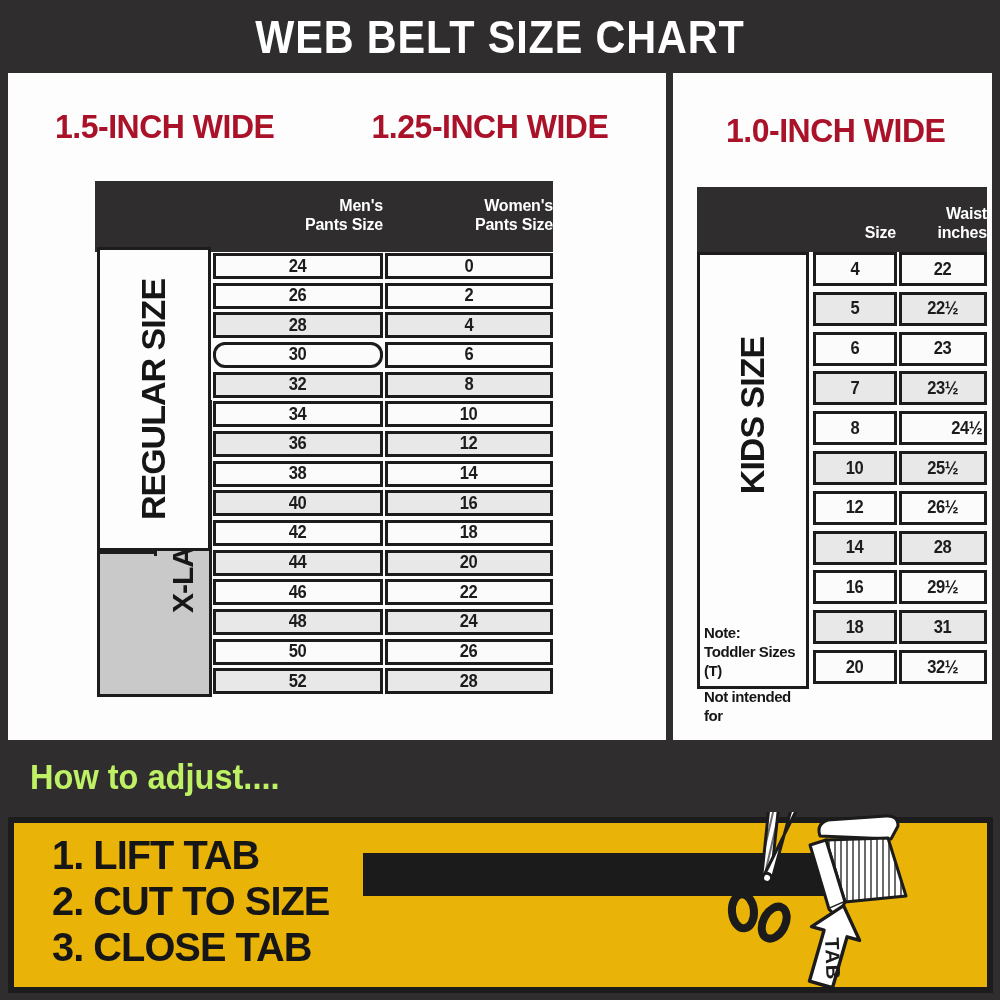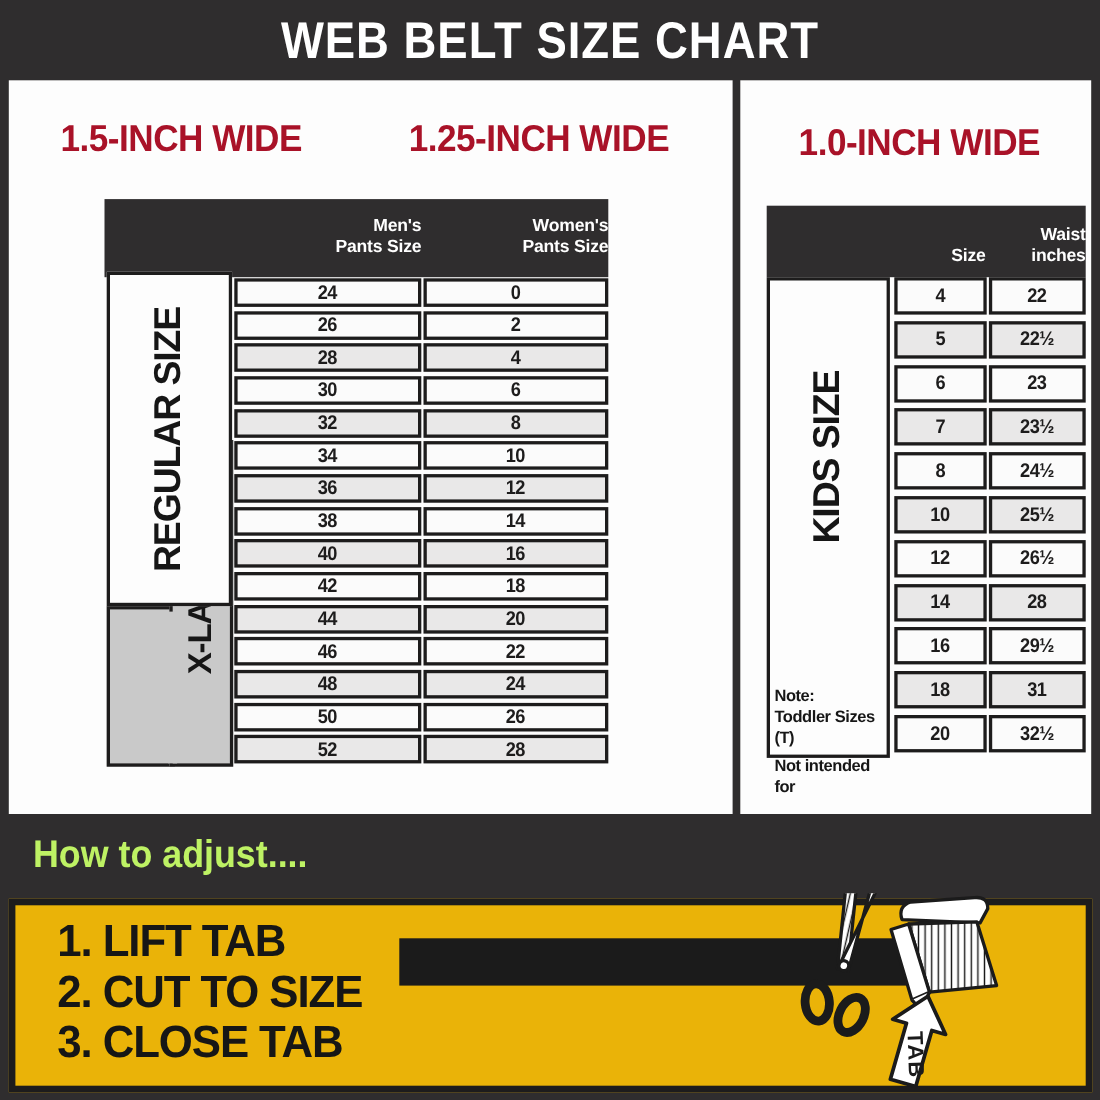--- a/index.html
+++ b/index.html
@@ -73,21 +73,21 @@
       </div>
       <div class="cell" style="left: 385px; top: 282.6px; width: 168px; height: 26px;">
         <span>2</span>
       </div>
       <div class="cell shaded" style="left: 213px; top: 312.3px; width: 170px; height: 26px;">
         <span>28</span>
       </div>
       <div class="cell shaded" style="left: 385px; top: 312.3px; width: 168px; height: 26px;">
         <span>4</span>
       </div>
-      <div class="cell" style="left: 213px; top: 341.9px; width: 170px; height: 26px;">
+      <div class="cell" style="left: 213px; top: 341.9px; width: 170px; height: 26px; border-radius: 12px;">
         <span>30</span>
       </div>
       <div class="cell" style="left: 385px; top: 341.9px; width: 168px; height: 26px;">
         <span>6</span>
       </div>
       <div class="cell shaded" style="left: 213px; top: 371.6px; width: 170px; height: 26px;">
         <span>32</span>
       </div>
       <div class="cell shaded" style="left: 385px; top: 371.6px; width: 168px; height: 26px;">
         <span>8</span>
@@ -195,21 +195,21 @@
       </div>
       <div class="cell shaded" style="left: 813px; top: 371.4px; width: 84px; height: 34px;">
         <span>7</span>
       </div>
       <div class="cell shaded" style="left: 899px; top: 371.4px; width: 88px; height: 34px;">
         <span>23½</span>
       </div>
       <div class="cell" style="left: 813px; top: 411.2px; width: 84px; height: 34px;">
         <span>8</span>
       </div>
-      <div class="cell" style="left: 899px; top: 411.2px; width: 88px; height: 34px;">
+      <div class="cell" style="left: 899px; top: 411.2px; width: 88px; height: 34px; justify-content: flex-end;">
         <span>24½</span>
       </div>
       <div class="cell shaded" style="left: 813px; top: 451px; width: 84px; height: 34px;">
         <span>10</span>
       </div>
       <div class="cell shaded" style="left: 899px; top: 451px; width: 88px; height: 34px;">
         <span>25½</span>
       </div>
       <div class="cell" style="left: 813px; top: 490.8px; width: 84px; height: 34px;">
         <span>12</span>

